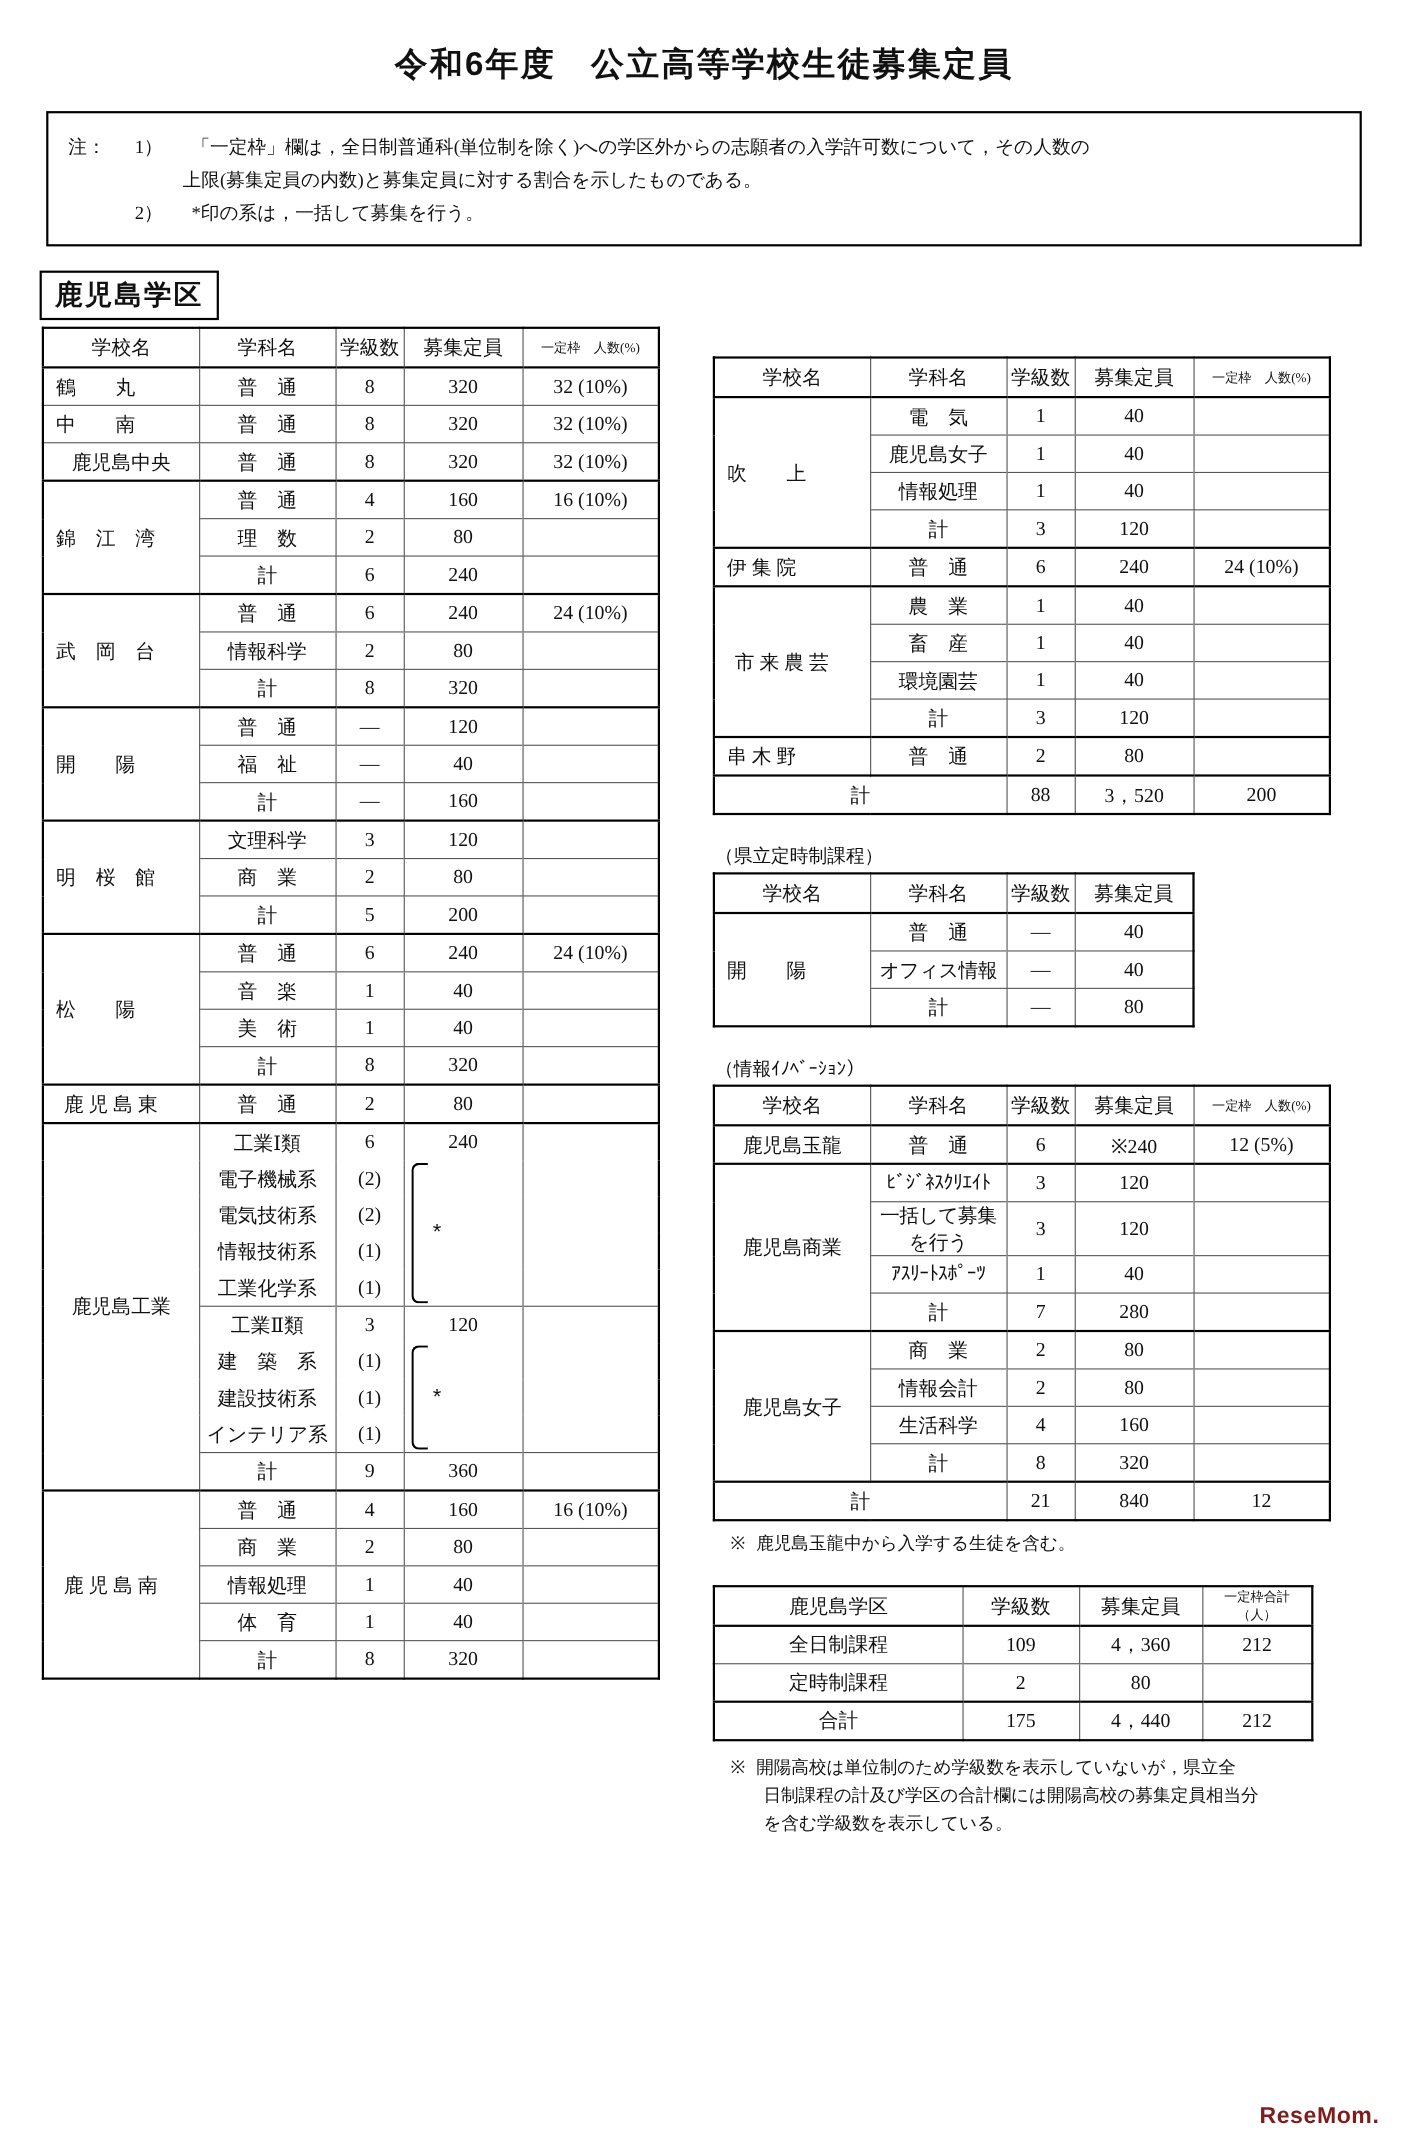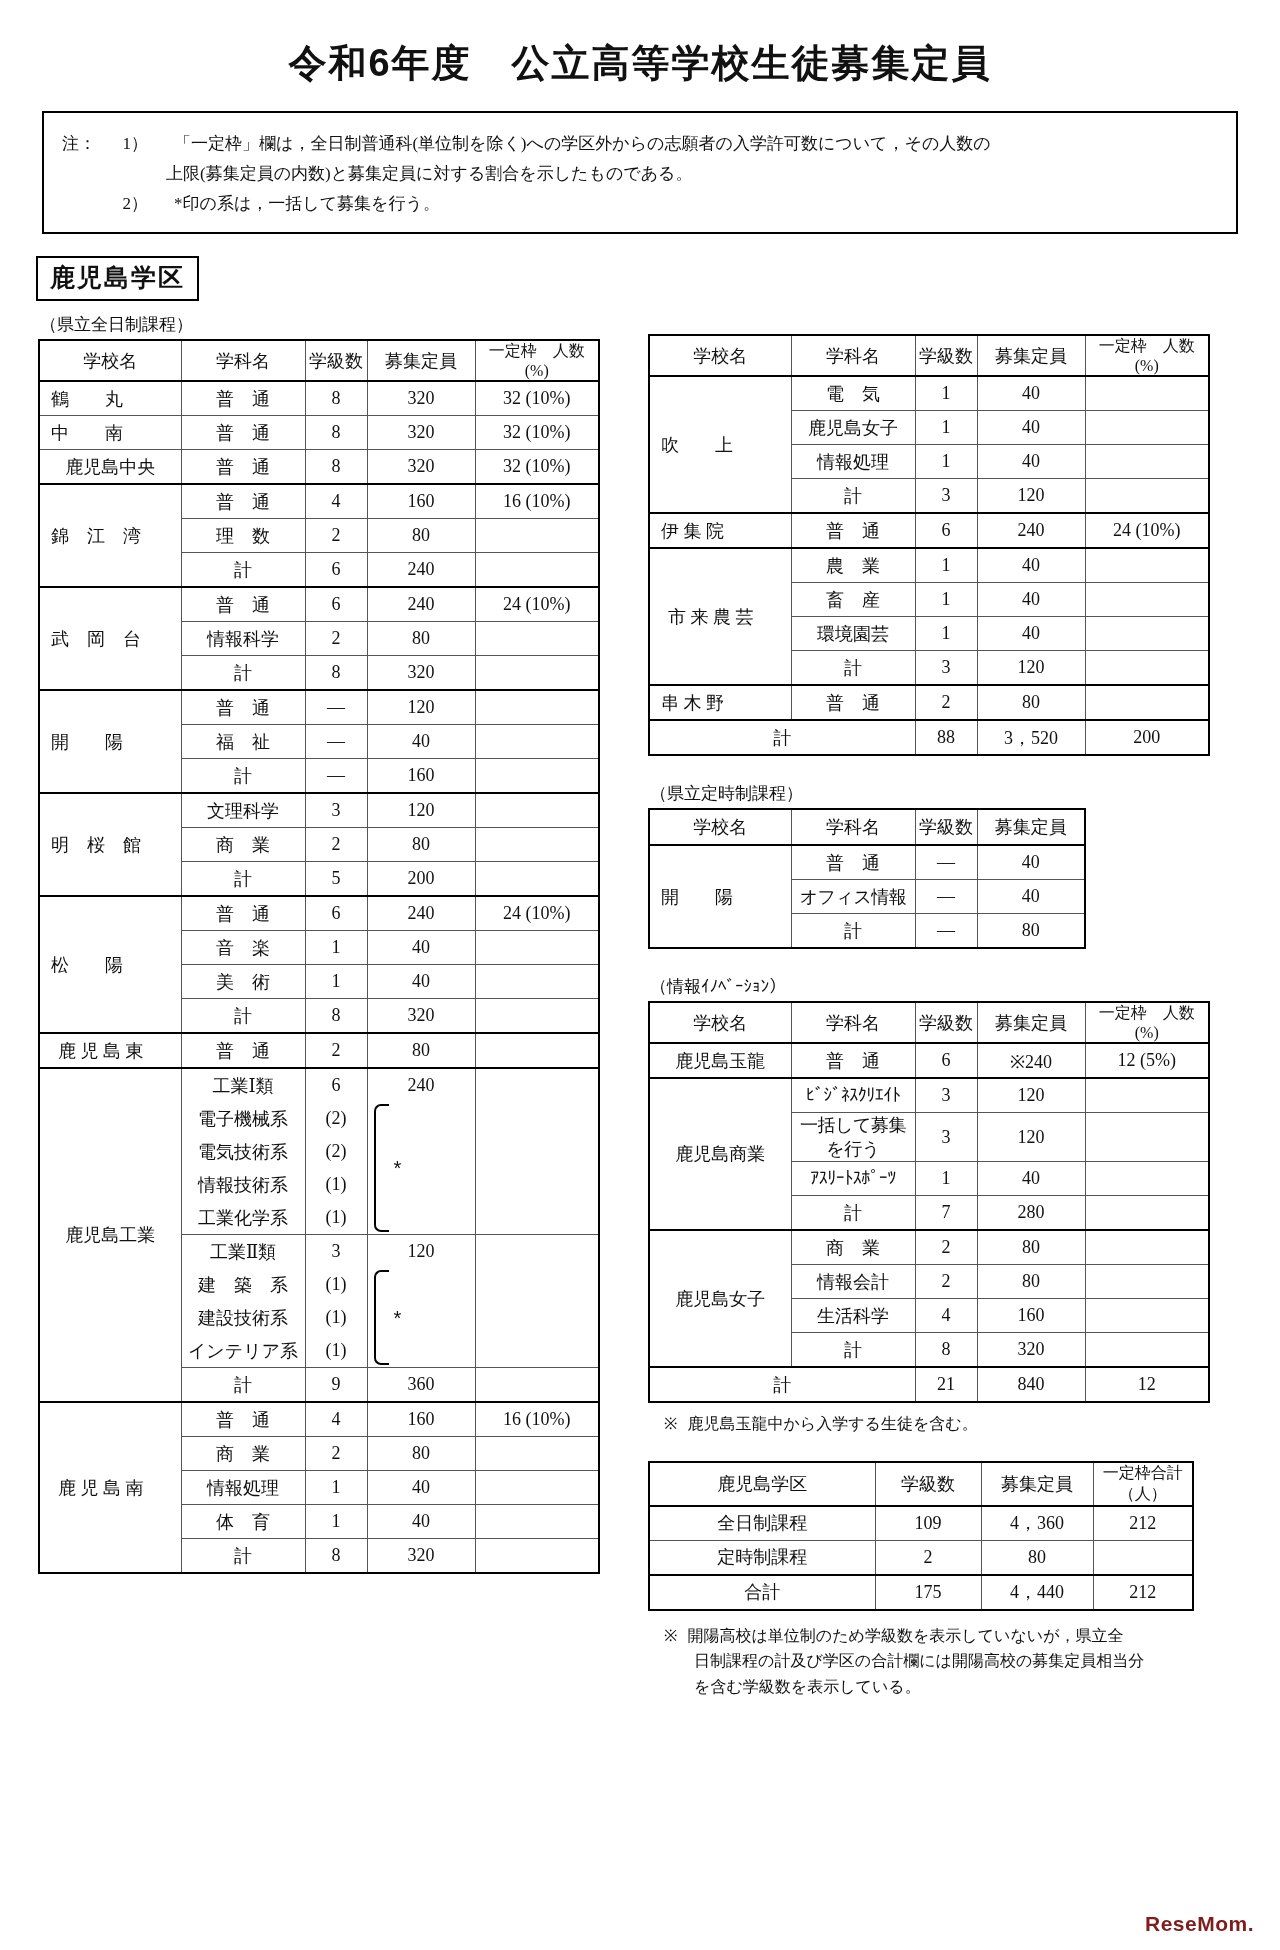--- a/index.html
+++ b/index.html
@@ -9,21 +9,21 @@
     font-family:"Liberation Serif","DejaVu Serif",serif;
     color:#111;
     position:relative;
     overflow:hidden;
   }
   .page { position:relative; width:1280px; height:1950px; padding:0; box-sizing:border-box; }
 
   
   .title {
     text-align:center;
-    font-size:38px;
+    font-size:30px;
     font-weight:bold;
     letter-spacing:2px;
     padding-top:38px;
     padding-bottom:22px;
     font-family:"Liberation Sans","DejaVu Sans",sans-serif;
   }
 
   
   .notebox {
     margin:0 42px 0 42px;
@@ -68,21 +68,21 @@
   table.t td, table.t th {
     border:1px solid #555;
     font-weight:normal;
     font-size:18px;
     text-align:center;
     height:33px;
     padding:0 2px;
     font-family:"Liberation Serif","DejaVu Serif",serif;
   }
   table.t th { font-size:18px; height:34px; }
-  table.t .hdr-small { font-size:16px; }
+  table.t .hdr-small { font-size:12px; }
 
   
   .bt2 { border-top:2px solid #000 !important; }
   .bb2 { border-bottom:2px solid #000 !important; }
   
   .dash-b { border-bottom:1px dashed #333 !important; }
   .nob { border-bottom:none !important; }
   .not { border-top:none !important; }
 
   
@@ -152,21 +152,20 @@
     </div>
   </div>
 
   
   <div class="district">鹿児島学区</div>
 
   
   <div class="cols">
 
     <div class="col-left">
-      <div class="caption">（県立全日制課程）</div>
 
       <table class="t">
         <colgroup>
           <col class="w-school">
             <col class="w-dept">
             <col class="w-cls">
             <col class="w-quota">
             <col class="w-frame">
         </colgroup>
         <thead>

